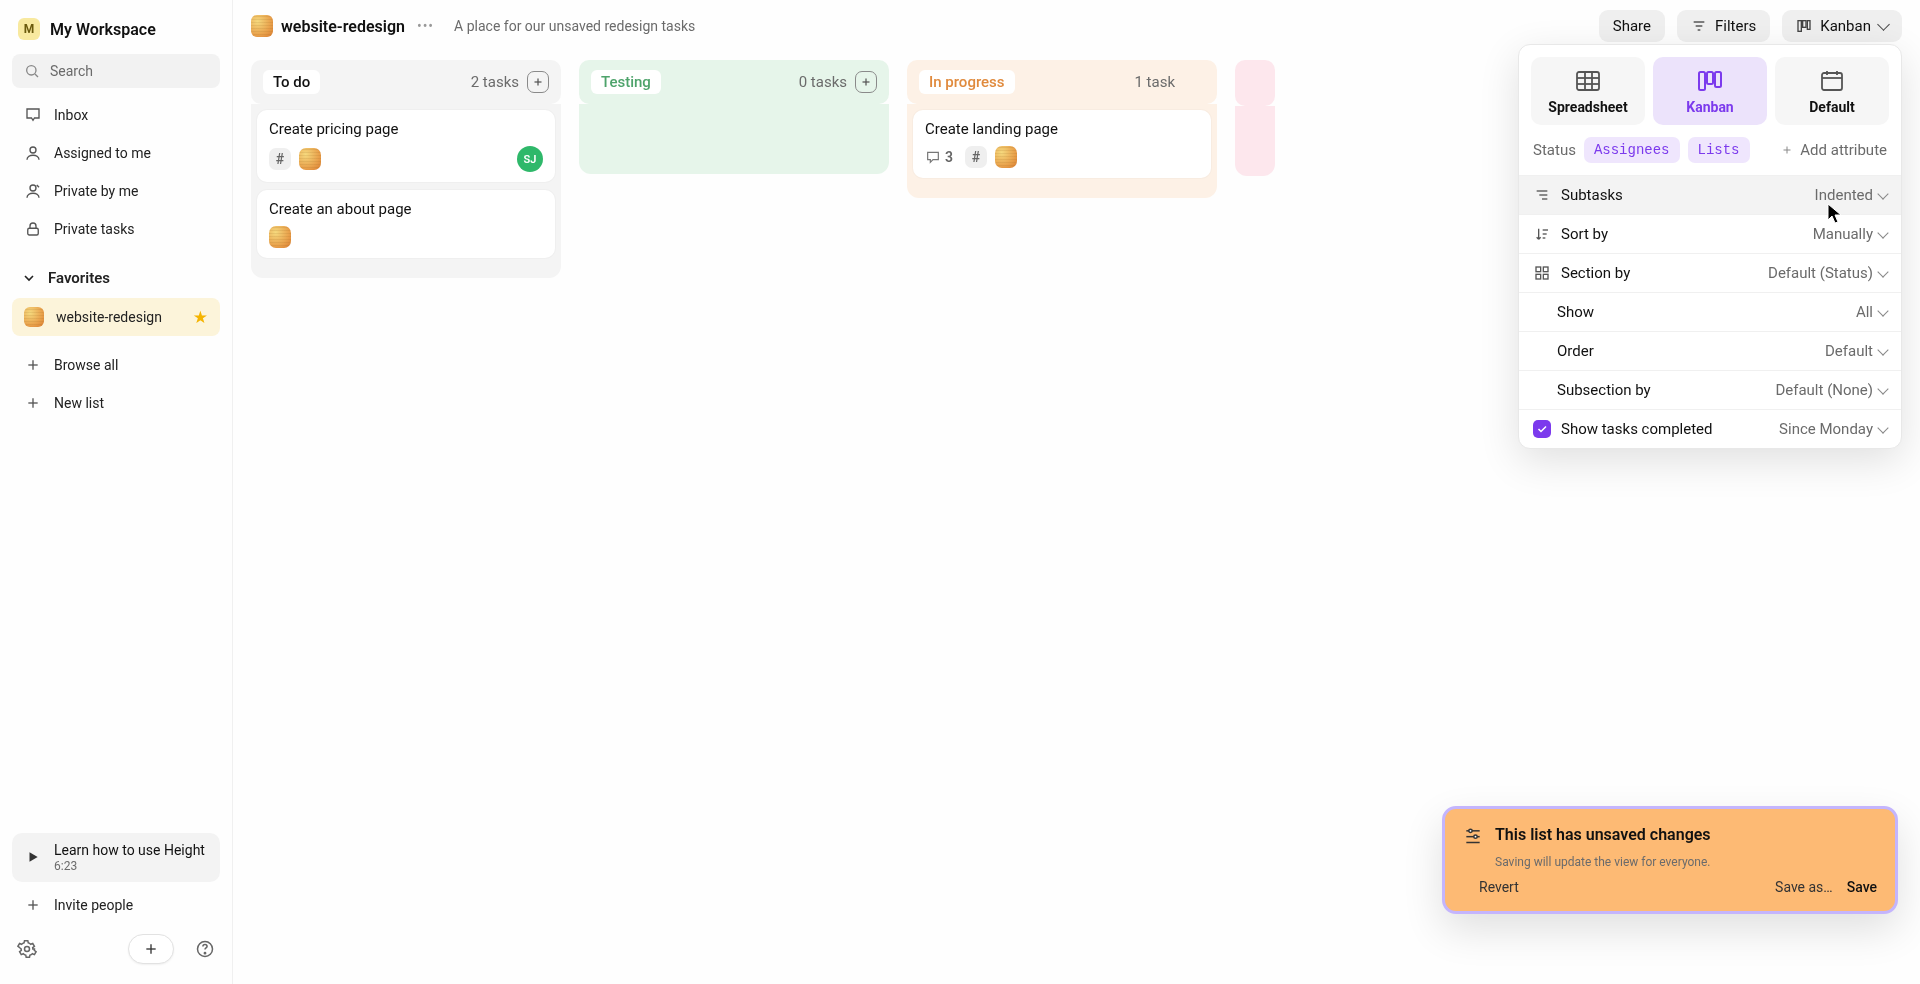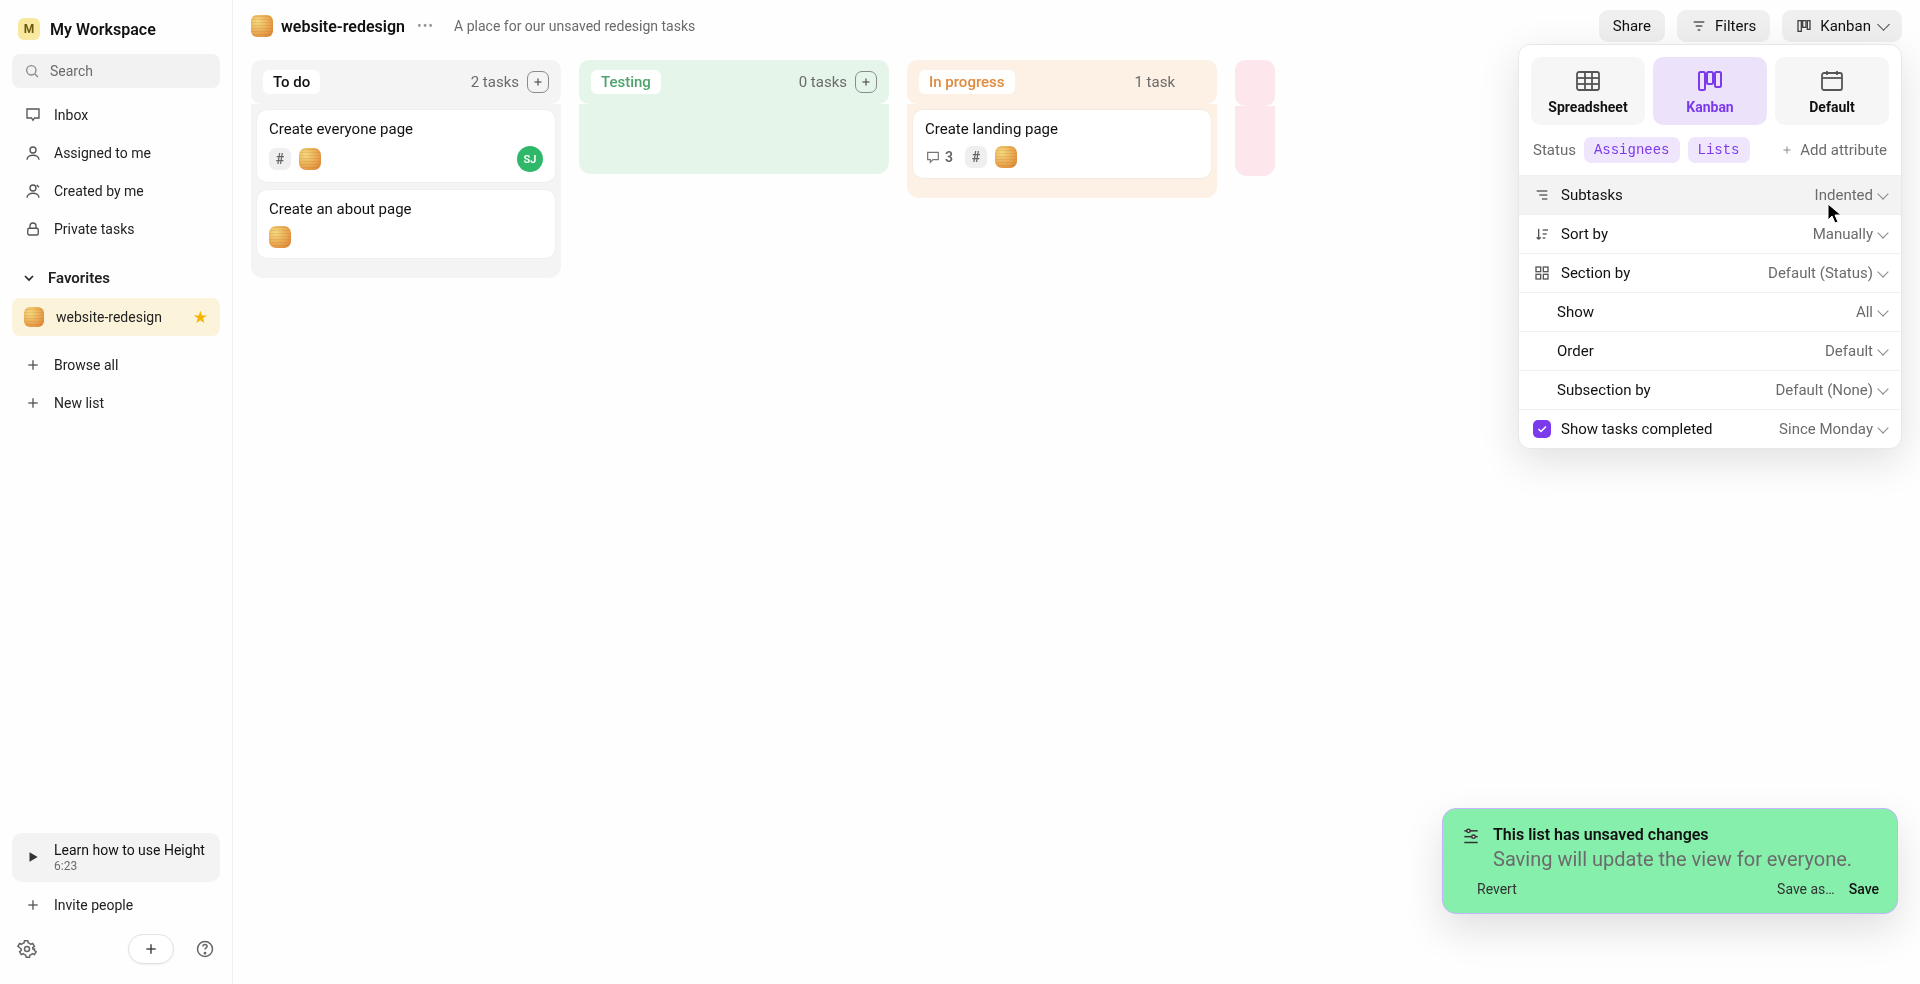--- a/index.html
+++ b/index.html
@@ -100,24 +100,24 @@
   .opt-row{display:flex;align-items:center;gap:10px;padding:10px 14px;border-top:1px solid var(--border2);}
   .opt-row.highlight{background:#f3f3f3;}
   .opt-row.indent{padding-left:38px;}
   .opt-row .ico{width:18px;height:18px;display:flex;align-items:center;justify-content:center;color:#555;}
   .opt-row .name{font-size:15px;}
   .opt-row .val{margin-left:auto;color:var(--muted);font-size:15px;display:flex;align-items:center;gap:6px;cursor:pointer;}
   .opt-row .val::after{content:"";width:7px;height:7px;border-right:1.5px solid #888;border-bottom:1.5px solid #888;transform:rotate(45deg);margin-top:-3px;}
   .checkbox{width:18px;height:18px;border-radius:5px;background:var(--accent);display:flex;align-items:center;justify-content:center;}
 
   
-  .toast{position:absolute;bottom:70px;right:22px;width:456px;background:#86efac;border:1px solid #c4b5fd;border-radius:14px;box-shadow:0 16px 40px rgba(0,0,0,.12);padding:16px 18px;z-index:5;}
+  .toast{position:absolute;bottom:70px;right:22px;width:456px;background:#fdba74;border:3px solid #c4b5fd;border-radius:14px;box-shadow:0 16px 40px rgba(0,0,0,.12);padding:16px 18px;z-index:5;}
   .toast-head{display:flex;align-items:flex-start;gap:12px;}
   .toast-title{font-weight:600;font-size:16px;}
-  .toast-body{color:var(--muted);margin-left:32px;margin-top:2px;font-size:20px;}
+  .toast-body{color:var(--muted);margin-left:32px;margin-top:10px;font-size:12px;}
   .toast-actions{display:flex;align-items:center;margin-top:10px;margin-left:16px;gap:14px;}
   .toast-link{color:#333;cursor:pointer;}
   .toast-actions .sp{flex:1;}
   .toast-save{font-weight:500;cursor:pointer;}
 
   
   .cursor{position:absolute;top:202px;right:76px;z-index:20;pointer-events:none;}
 
   
   svg{display:block;}
@@ -159,21 +159,21 @@
     <span>Assigned to me</span>
   </div>
   <div class="nav-item">
     <span class="ico">
         <svg width="18" height="18" viewBox="0 0 24 24" fill="none" stroke="#555" stroke-width="1.8">
           <circle cx="12" cy="8" r="4"></circle>
           <path d="M4 21c0-4 4-6 8-6s8 2 8 6"></path>
           <path d="M17 4l3 3"></path>
         </svg>
       </span>
-    <span>Created by me</span>
+    <span>Private by me</span>
   </div>
   <div class="nav-item">
     <span class="ico">
         <svg width="18" height="18" viewBox="0 0 24 24" fill="none" stroke="#555" stroke-width="1.8">
           <rect x="5" y="11" width="14" height="9" rx="2"></rect>
           <path d="M8 11V8a4 4 0 018 0v3"></path>
         </svg>
       </span>
     <span>Private tasks</span>
   </div>
@@ -301,21 +301,21 @@
           <span class="count">2 tasks</span>
           <span class="add">
               <svg width="12" height="12" viewBox="0 0 24 24" stroke="#555" stroke-width="2.5">
                 <line x1="12" y1="5" x2="12" y2="19"></line>
                 <line x1="5" y1="12" x2="19" y2="12"></line>
               </svg>
             </span>
         </div>
         <div class="col-body">
           <div class="card">
-            <div class="card-title">Create everyone page</div>
+            <div class="card-title">Create pricing page</div>
             <div class="card-row">
               <span class="chip">#</span>
               <span class="list-chip"></span>
               <span class="avatar">SJ</span>
             </div>
           </div>
           <div class="card">
             <div class="card-title">Create an about page</div>
             <div class="card-row">
               <span class="list-chip"></span>

